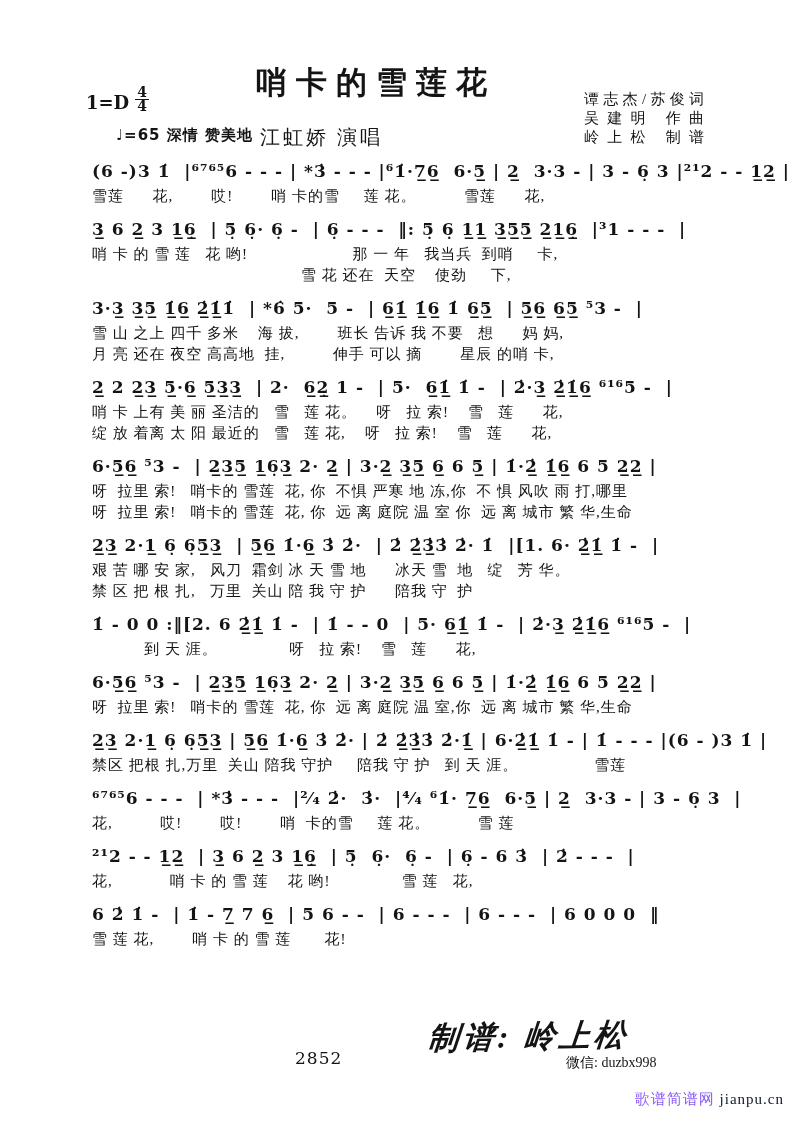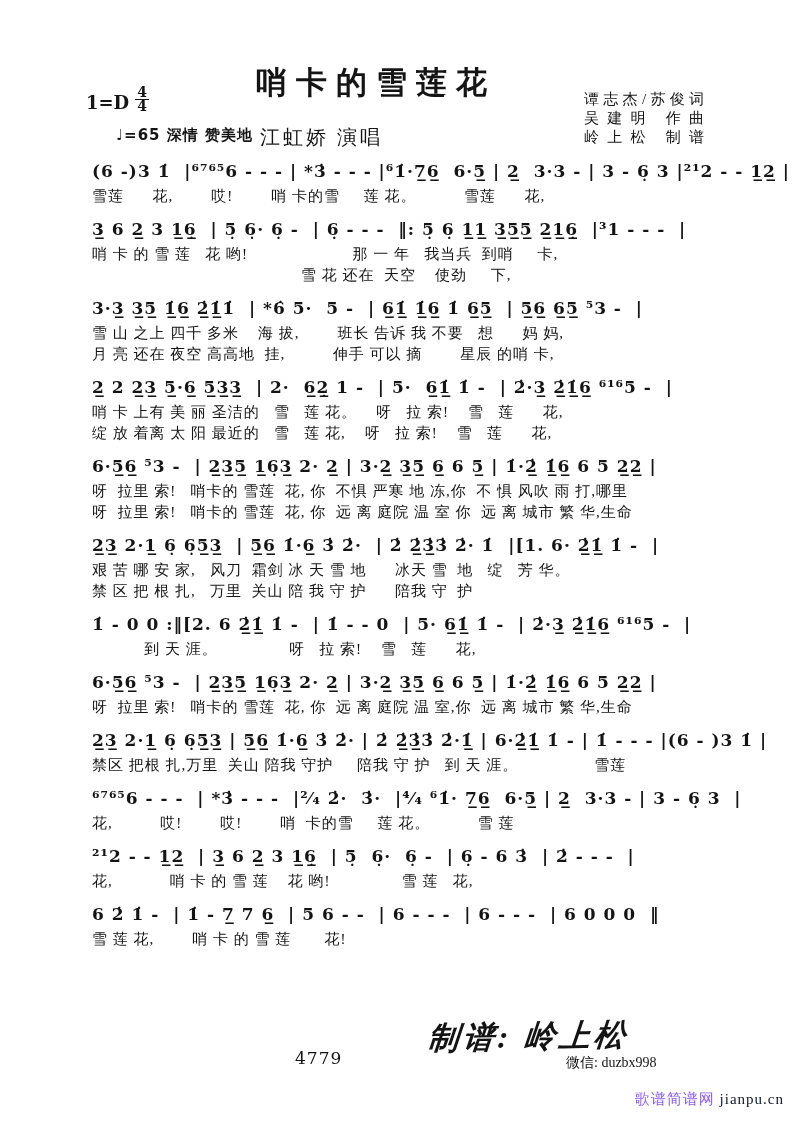--- a/index.html
+++ b/index.html
@@ -161,20 +161,20 @@
         <div class="notes">²¹2 - - 1̲2̲  | 3̲ 6 2̲ 3 1̲6̲̣  | 5̣  6̣·  6̣ -  | 6̣ - 6 3̇  | 2̇ - - -  |</div>
         <div class="lyr">花,            哨 卡 的 雪 莲    花 哟!               雪 莲   花,</div>
       </div>
       <div class="sys">
         <div class="notes">6 2̇ 1̇ -  | 1̇ - 7̲ 7 6̲  | 5 6 - -  | 6 - - -  | 6 - - -  | 6 0 0 0  ‖</div>
         <div class="lyr">雪 莲 花,        哨 卡 的 雪 莲       花!</div>
       </div>
     </div>
 
   <div class="sig">制谱: 岭上松</div>
-  <div class="pagenum">4779</div>
+  <div class="pagenum">2852</div>
   <div class="wechat">微信: duzbx998</div>
 
   <div class="watermark">
     <span class="wm-site" style="color: #8b5cf6;">歌谱简谱网 </span><a class="wm-link" href="#" style="color: #0f172a;">jianpu.cn</a>
   </div>
 
 </div>
 
 </body></html>

